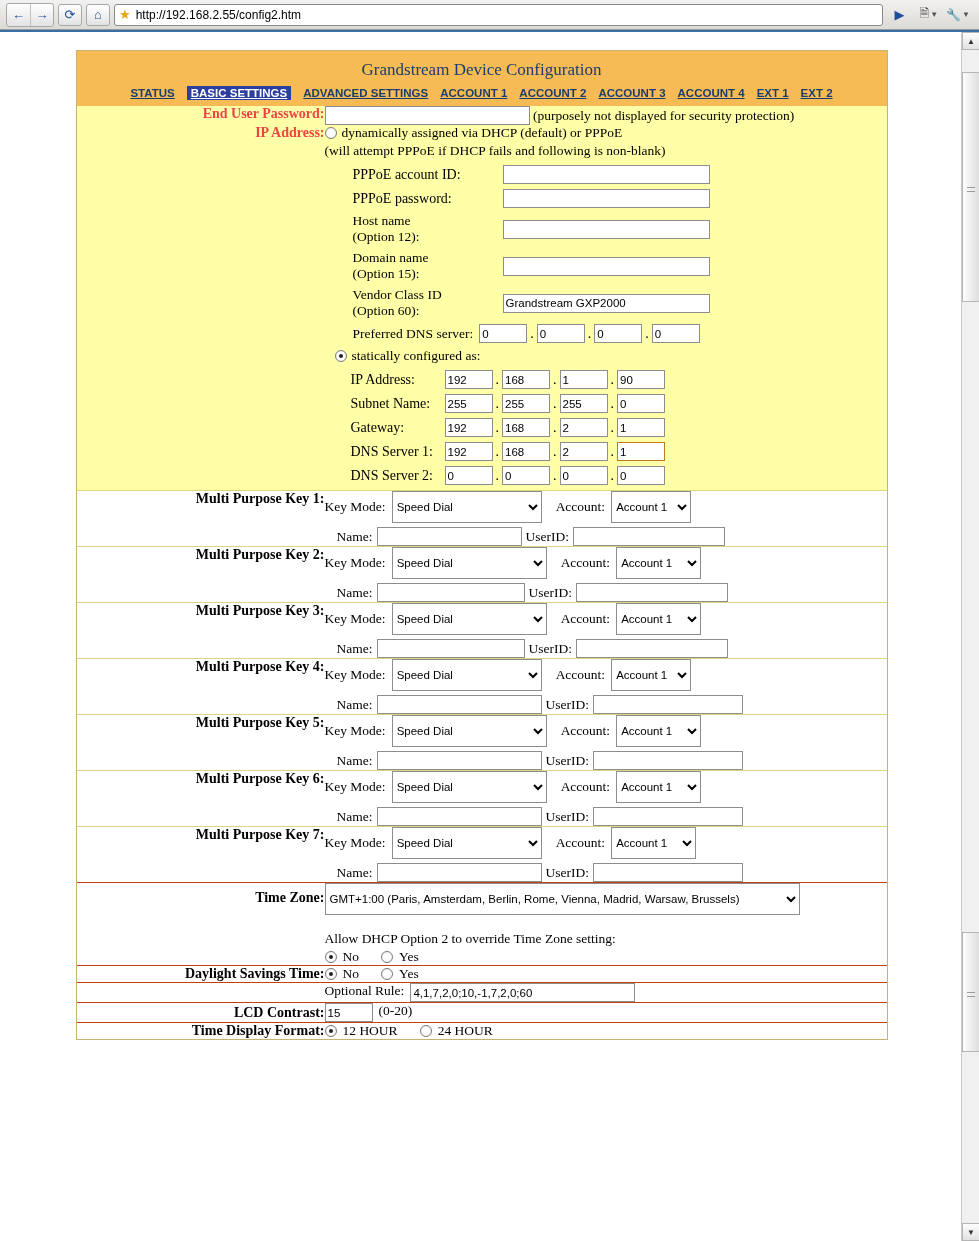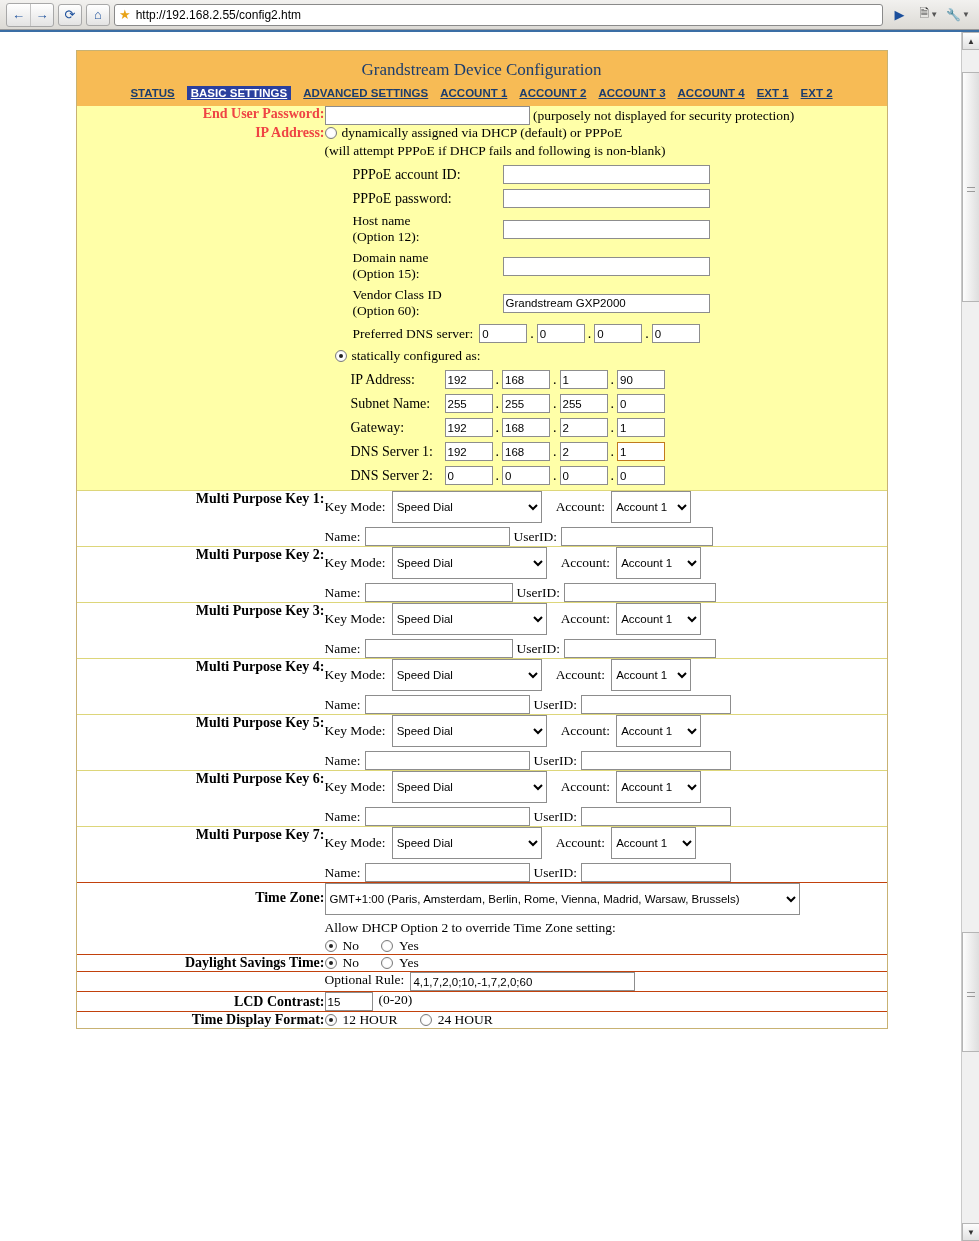--- a/index.html
+++ b/index.html
@@ -231,21 +231,21 @@
   }
 
   .mpk-row td { border-top: 1px solid #ddd67a; }
   .mpk-lbl {
     text-align: right; font-weight: bold; font-size: 14px;
     padding-right: 8px; width: 248px; white-space: nowrap;
     vertical-align: middle;
   }
   .mpk-body { padding: 6px 0 8px 0; }
   .mpk-line { display: flex; align-items: center; gap: 6px; margin-bottom: 4px; font-size: 13.5px; }
-  .mpk-line2 { display: flex; align-items: center; gap: 4px; font-size: 13.5px; }
+  .mpk-line2 { display: flex; align-items: center; gap: 4px; font-size: 13.5px; margin-left: 12px; }
 
   .sec-row td { border-top: 1px solid #c2410c; }
   .pad6 { padding: 5px 0; }
 
   .inline { display: flex; align-items: flex-start; gap: 6px; font-size: 13.5px; }
 
   .ip-line { display: flex; align-items: center; gap: 0px; margin-bottom: 5px; }
   .ip-label { width: 120px; font-size: 14px; padding-left: 26px; }
   .sep { padding: 0 3px 0 3px; font-size: 14px; }
 
@@ -535,21 +535,21 @@
                 <input class="tf" style="width: 165px;" type="text" value="">
                 <span>UserID:</span>
                 <input class="tf" style="width: 150px;" type="text" value="">
               </div>
             </td>
           </tr>
 
           <tr class="sec-row">
             <td class="mpk-lbl" style="vertical-align:top;padding-top:7px">Time Zone:</td>
             <td class="mpk-body">
-              <select style="width:475px;margin-bottom:3px"><option>GMT+1:00 (Paris, Amsterdam, Berlin, Rome, Vienna, Madrid, Warsaw, Brussels)</option></select>
+              <select style="width:475px;margin-bottom:14px"><option>GMT+1:00 (Paris, Amsterdam, Berlin, Rome, Vienna, Madrid, Warsaw, Brussels)</option></select>
               <div class="note" style="margin:2px 0 2px 0">Allow DHCP Option 2 to override Time Zone setting:</div>
               <div class="inline">
                 <span class="radio on"></span>
                 <span>No</span>
                 <span class="radio" style="margin-left:16px"></span>
                 <span>Yes</span>
               </div>
             </td>
           </tr>
 

